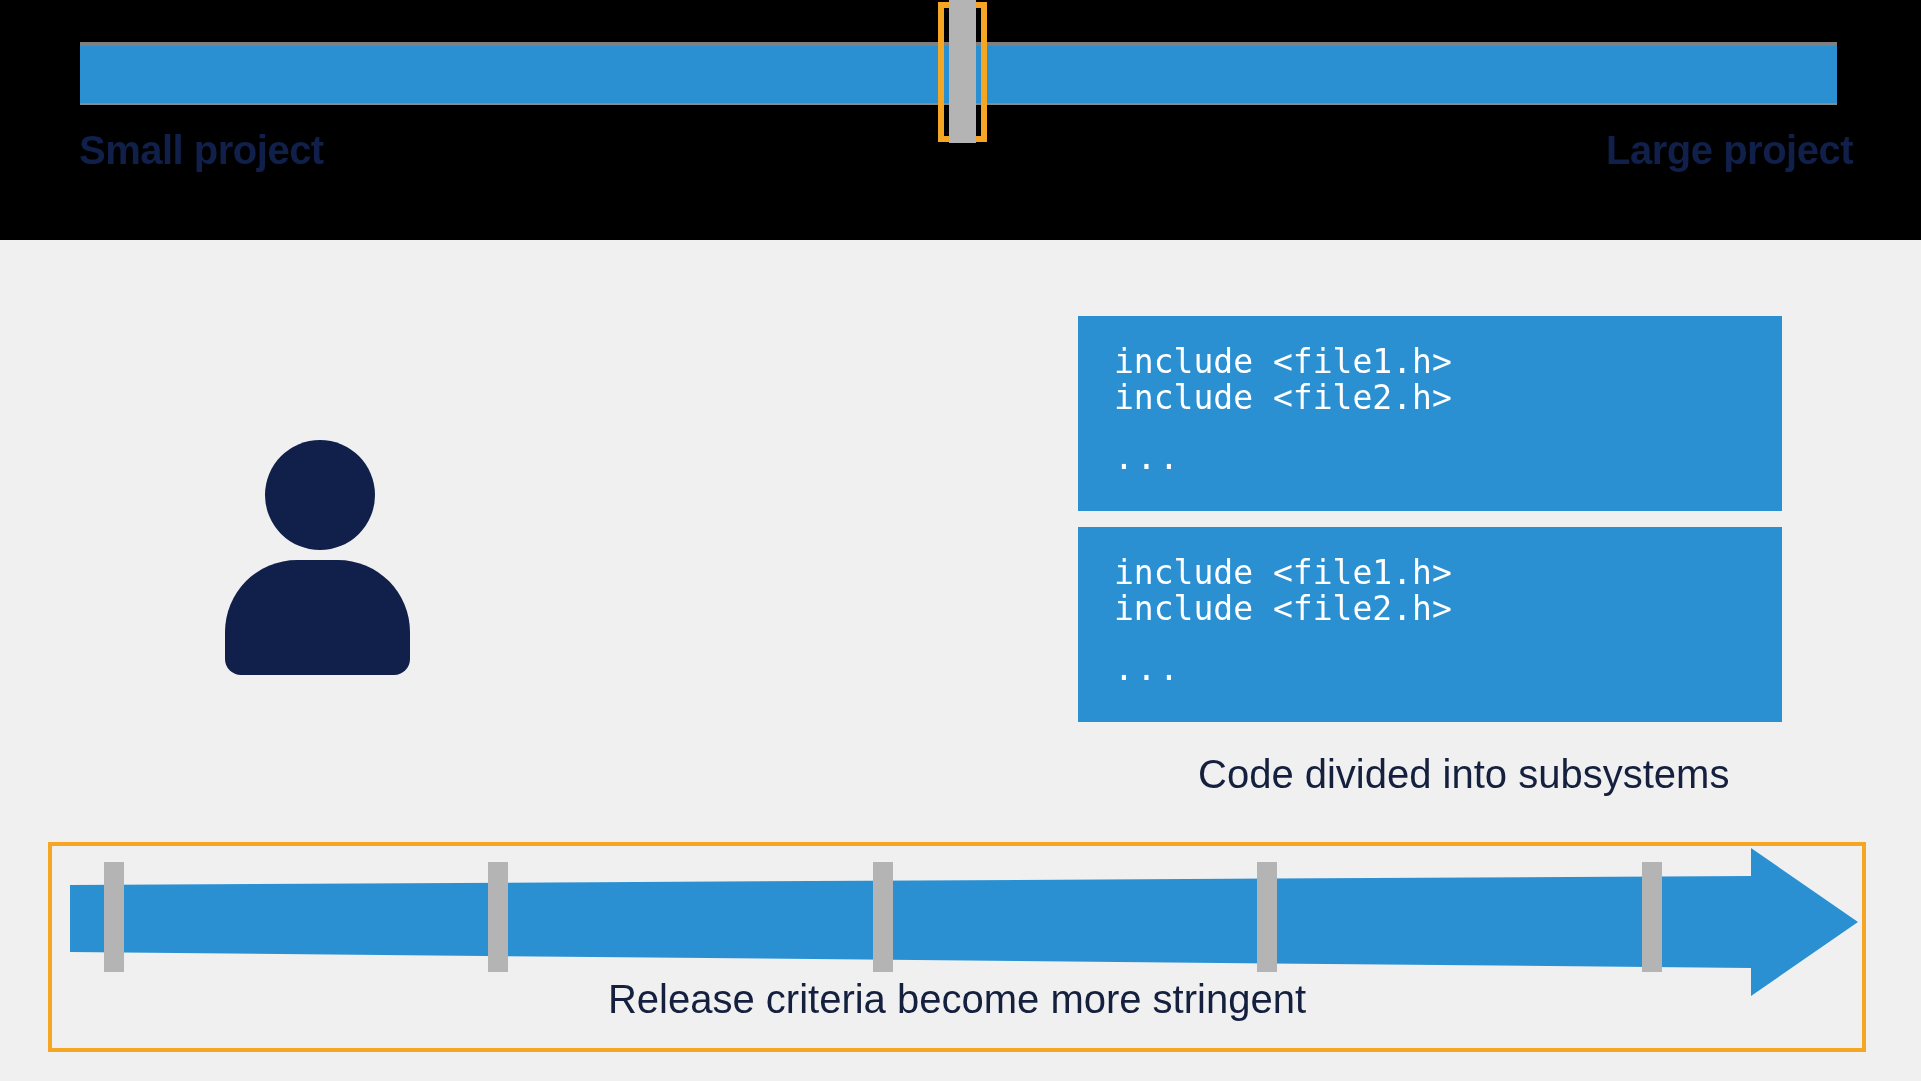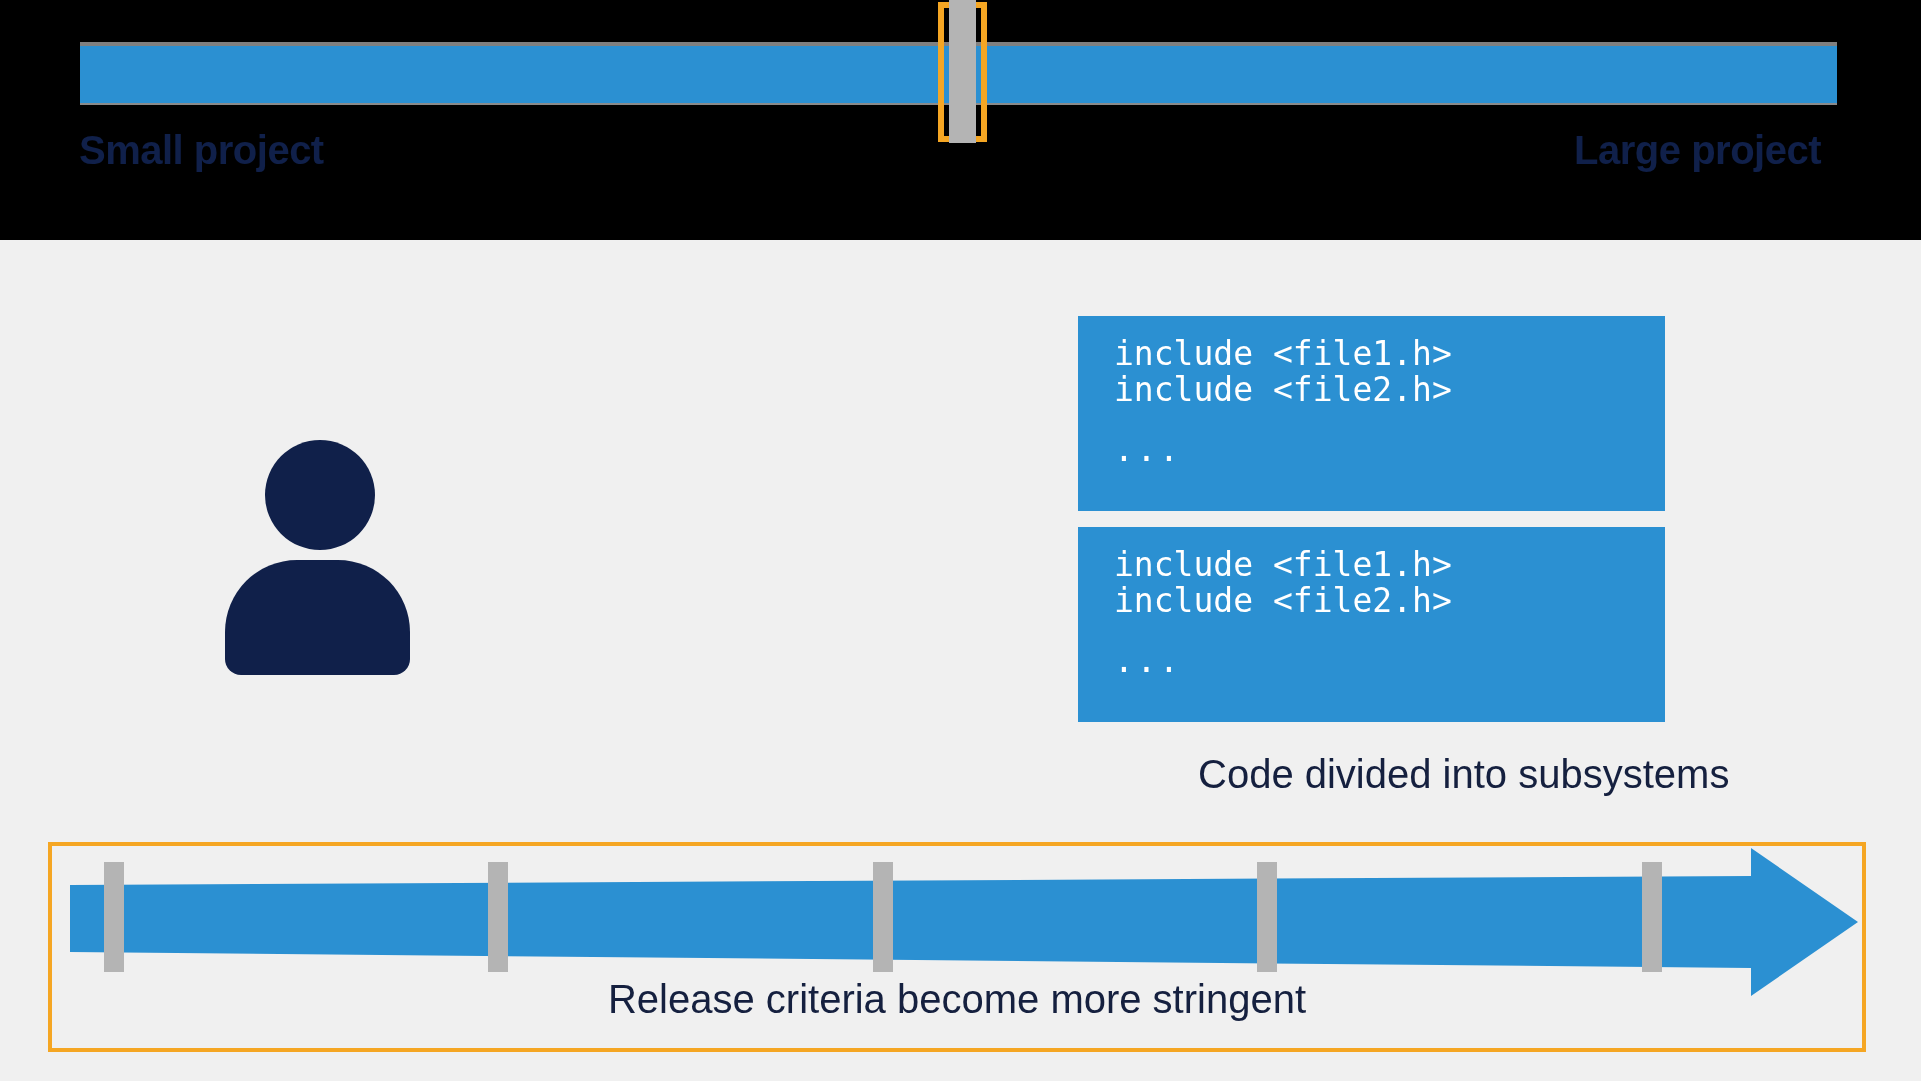--- a/index.html
+++ b/index.html
@@ -69,21 +69,21 @@
   .scale-label {
     position: absolute;
     top: 128px;
     font-size: 40px;
     font-weight: bold;
     color: #10204a;
     letter-spacing: -0.5px;
     white-space: nowrap;
   }
   .scale-label.left  { left: 79px; }
-  .scale-label.right { right: 100px; text-align: center; }
+  .scale-label.right { right: 68px; text-align: center; }
 
   
   .main-area {
     position: absolute;
     left: 0;
     top: 240px;
     width: 1921px;
     height: 841px;
     background: #f0f0f0;
   }
@@ -129,27 +129,27 @@
   .caption-subsystems {
     left: 1158px;
     top: 752px;
     margin-left: 40px;
   }
 
   
   .code-block {
     position: absolute;
     left: 1078px;
-    width: 587px;
+    width: 704px;
     background: #2b90d2;
     color: #ffffff;
     font-family: "DejaVu Sans Mono", "Liberation Mono", monospace;
     font-size: 33px;
     line-height: 36px;
-    padding: 20px 0 32px 36px;
+    padding: 28px 0 32px 36px;
     box-sizing: border-box;
   }
   .code-block-1 { top: 316px; height: 195px; }
   .code-block-2 { top: 527px; height: 195px; }
   .code-line { white-space: pre; }
   .code-ellipsis { margin-top: 24px; letter-spacing: 0.08em; }
 
   
   .bottom-frame {
     position: absolute;

